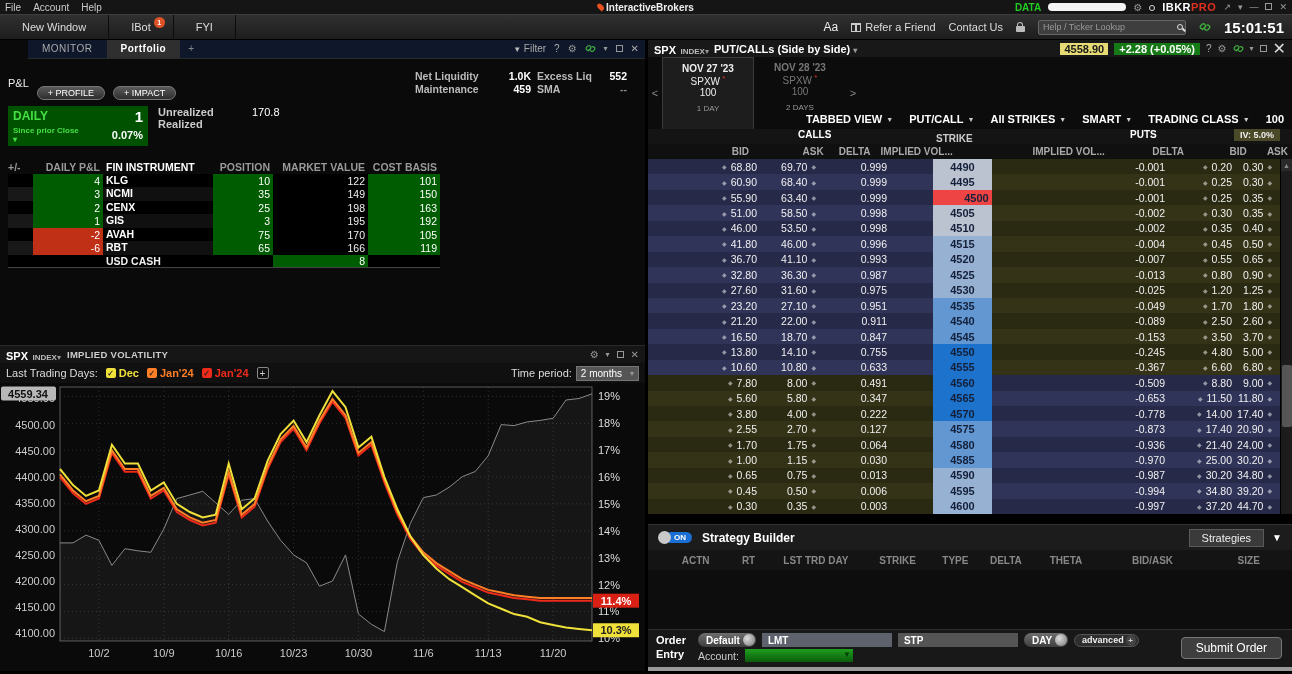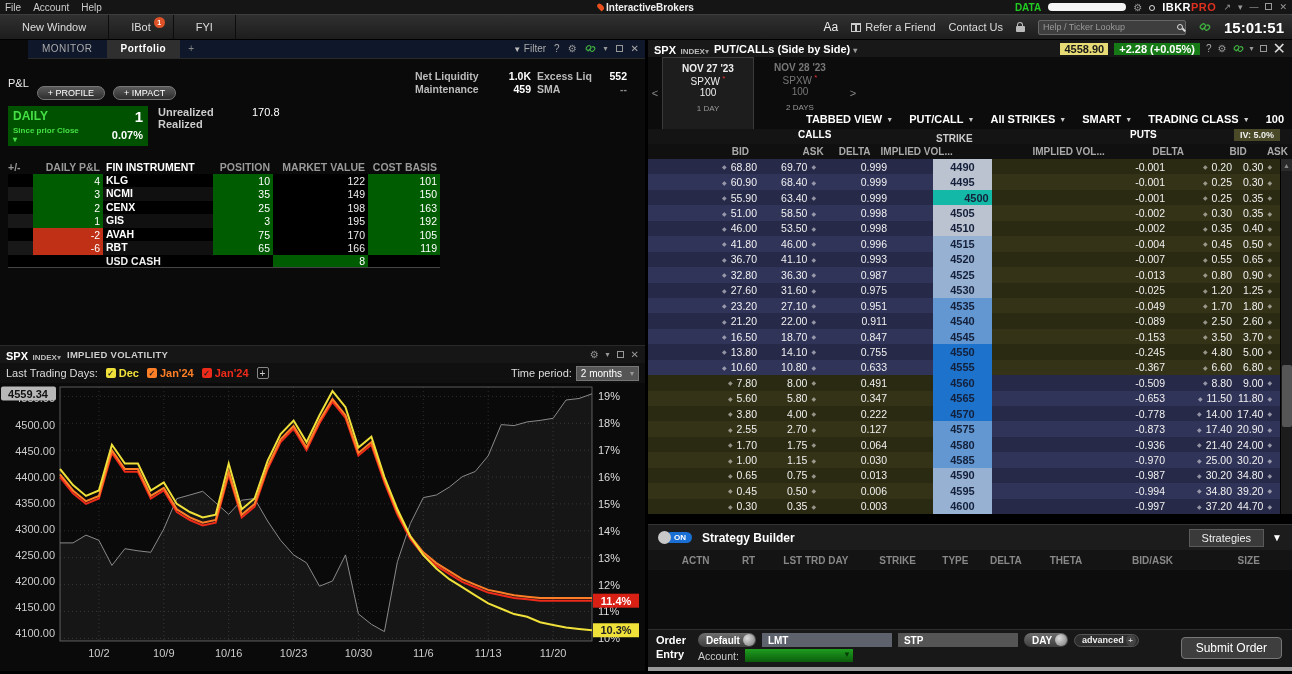--- a/index.html
+++ b/index.html
@@ -595,21 +595,21 @@
             <span class="oc w-cbid blue-d">
               <span class="diam">◆</span>
               <span>55.90</span>
             </span>
             <span class="oc w-cask blue-d">
               <span>63.40</span>
               <span class="diam">◆</span>
             </span>
             <span class="oc w-cdelta blue-d">0.999</span>
             <span class="oc w-civ blue-d"></span>
-            <span class="oc w-strike" style="background: #14b8a6; padding-left: 28px;">4500</span>
+            <span class="oc w-strike" style="background: #ef4444; padding-left: 28px;">4500</span>
             <span class="oc w-piv olive-d"></span>
             <span class="oc w-pdelta olive-d">-0.001</span>
             <span class="oc w-pbid olive-d">
               <span class="diam">◆</span>
               <span>0.25</span>
             </span>
             <span class="oc w-pask olive-d">
               <span>0.35</span>
               <span class="diam">◆</span>
             </span>

